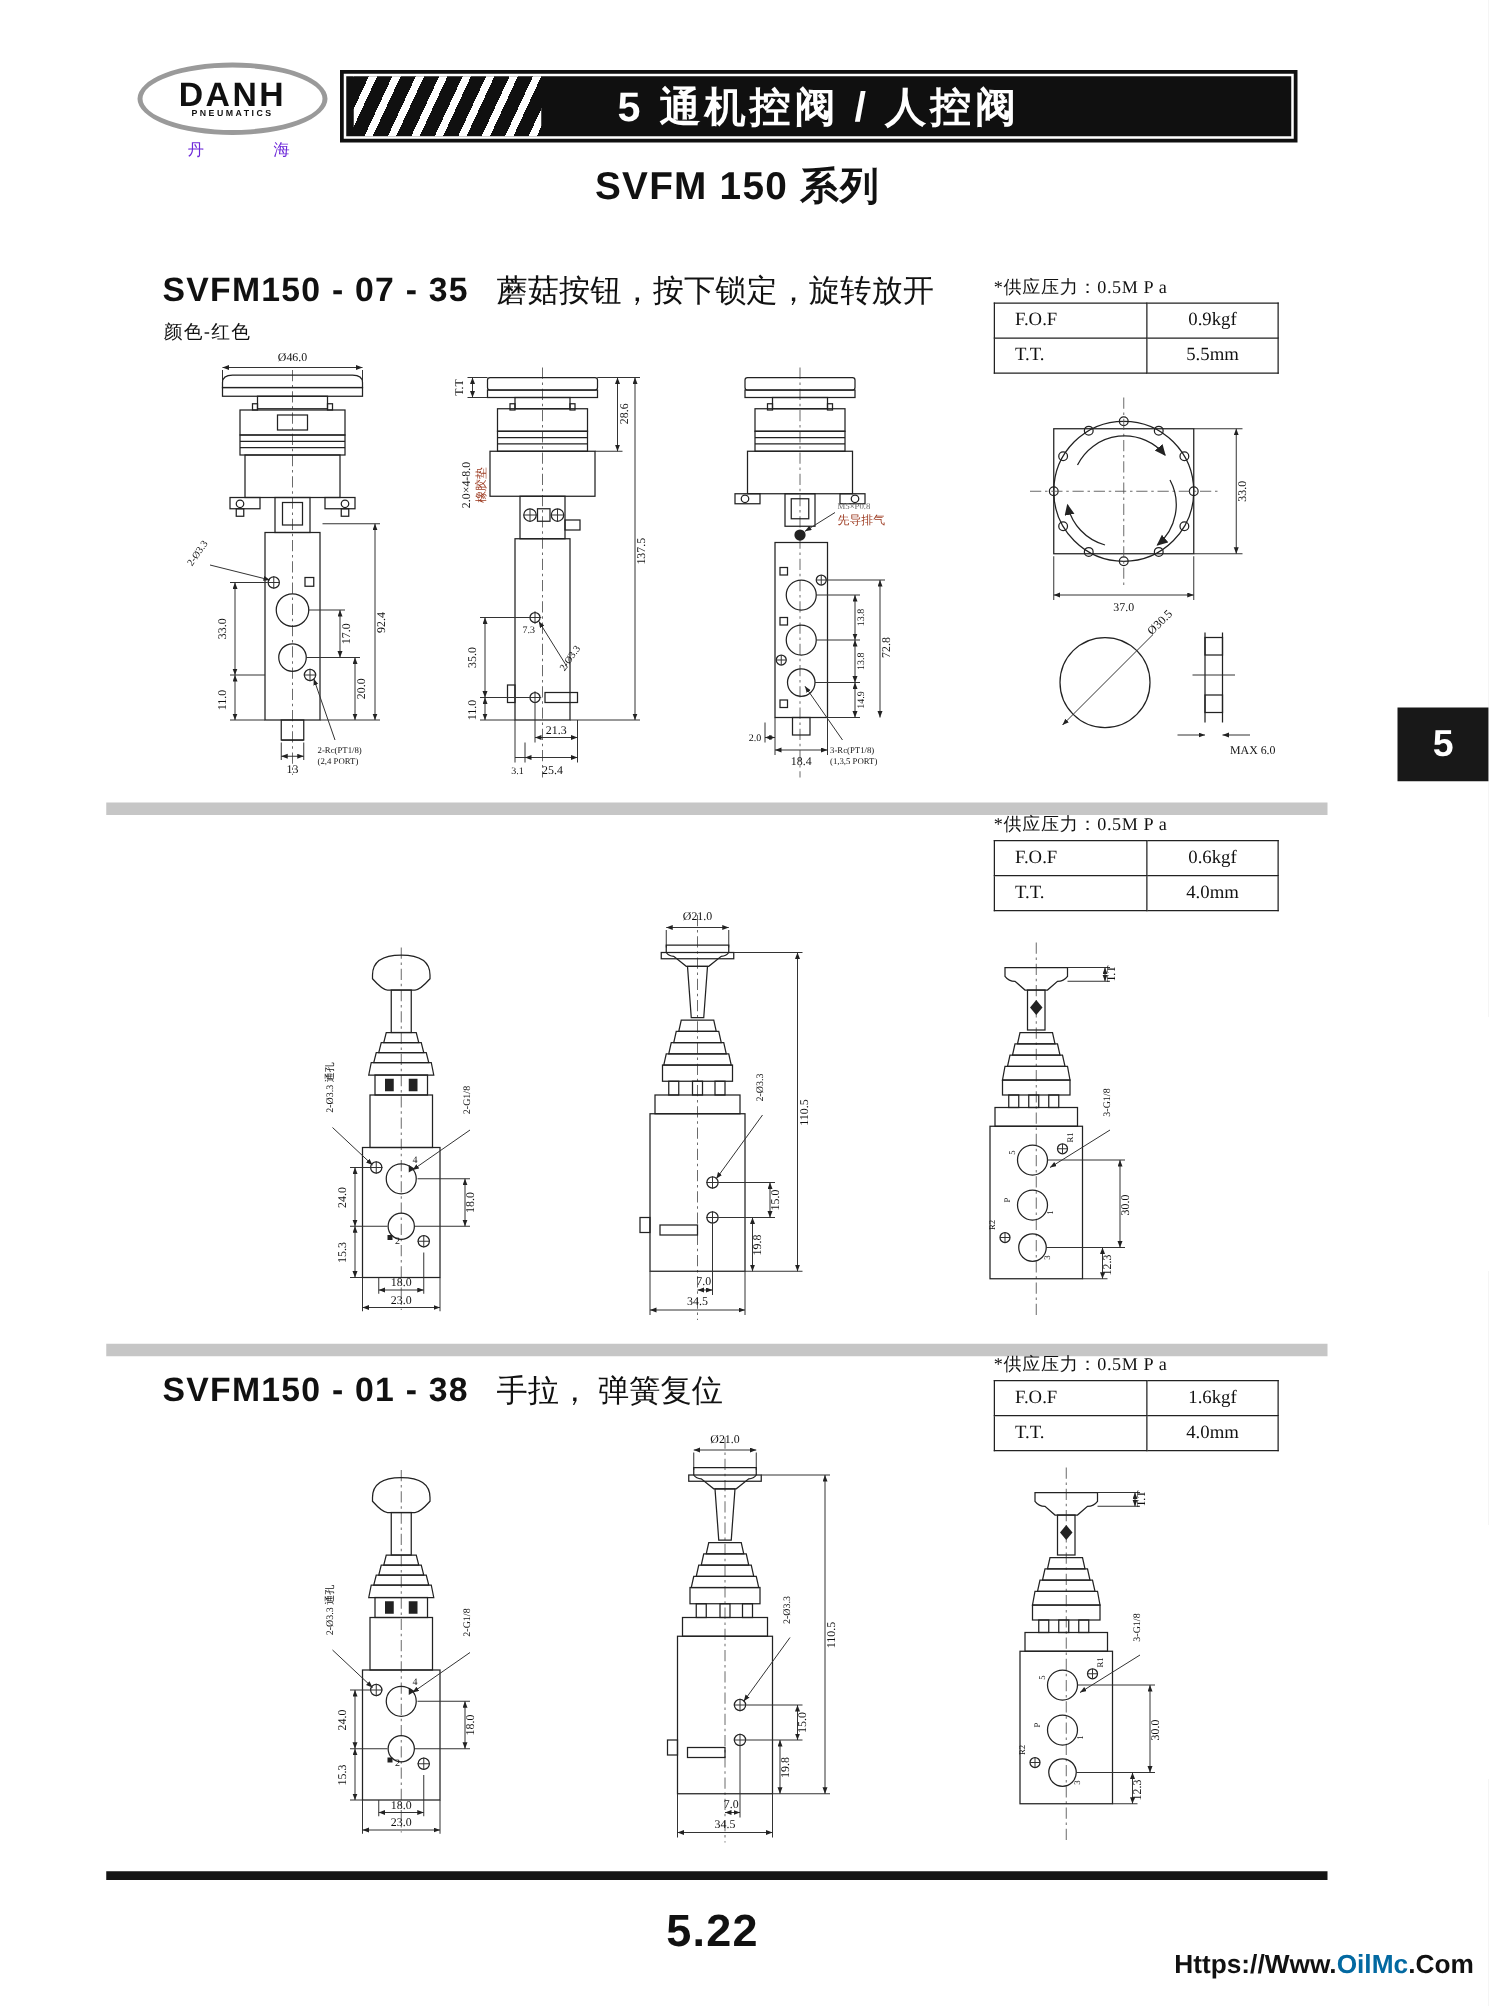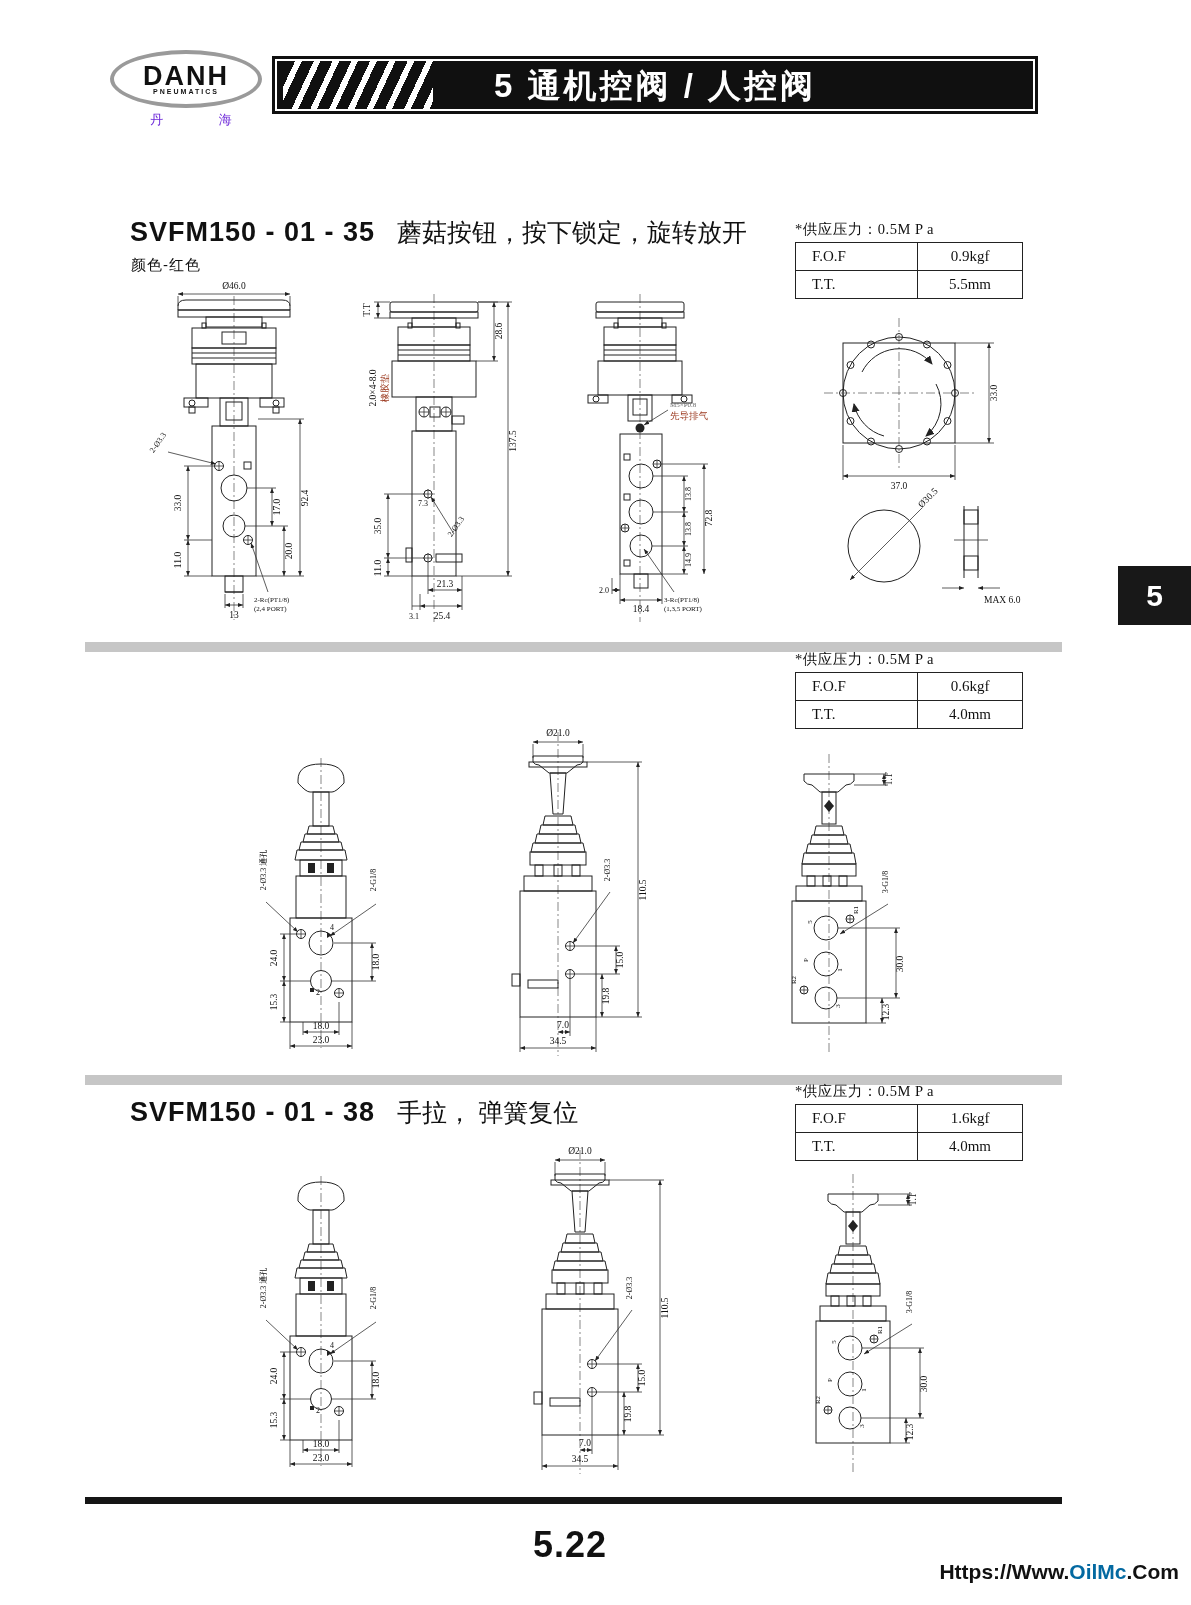--- a/index.html
+++ b/index.html
@@ -83,23 +83,24 @@
     <div class="logo-cn">丹 海</div>
   </div>
 
   <div class="header-bar">
     <div class="header-bar-inner">
       <div class="header-stripes"></div>
       <div class="header-title">5 通机控阀 / 人控阀</div>
     </div>
   </div>
 
+  <div class="series-title">SVFM 150 系列</div>
 
   <div class="sec-head" style="left:130px;top:216px">
-    <span class="sec-model">SVFM150 - 01 - 35</span>
+    <span class="sec-model">SVFM150 - 07 - 35</span>
     <span class="sec-desc">蘑菇按钮，按下锁定，旋转放开</span>
   </div>
   <div class="sec-note" style="left:131px;top:256px">颜色-红色</div>
 
   <div class="spec" style="left:795px;top:220px">
     <div class="spec-supply">*供应压力：0.5M P a</div>
     <table>
       <tbody>
           <tr>
         <td class="k">F.O.F</td>

